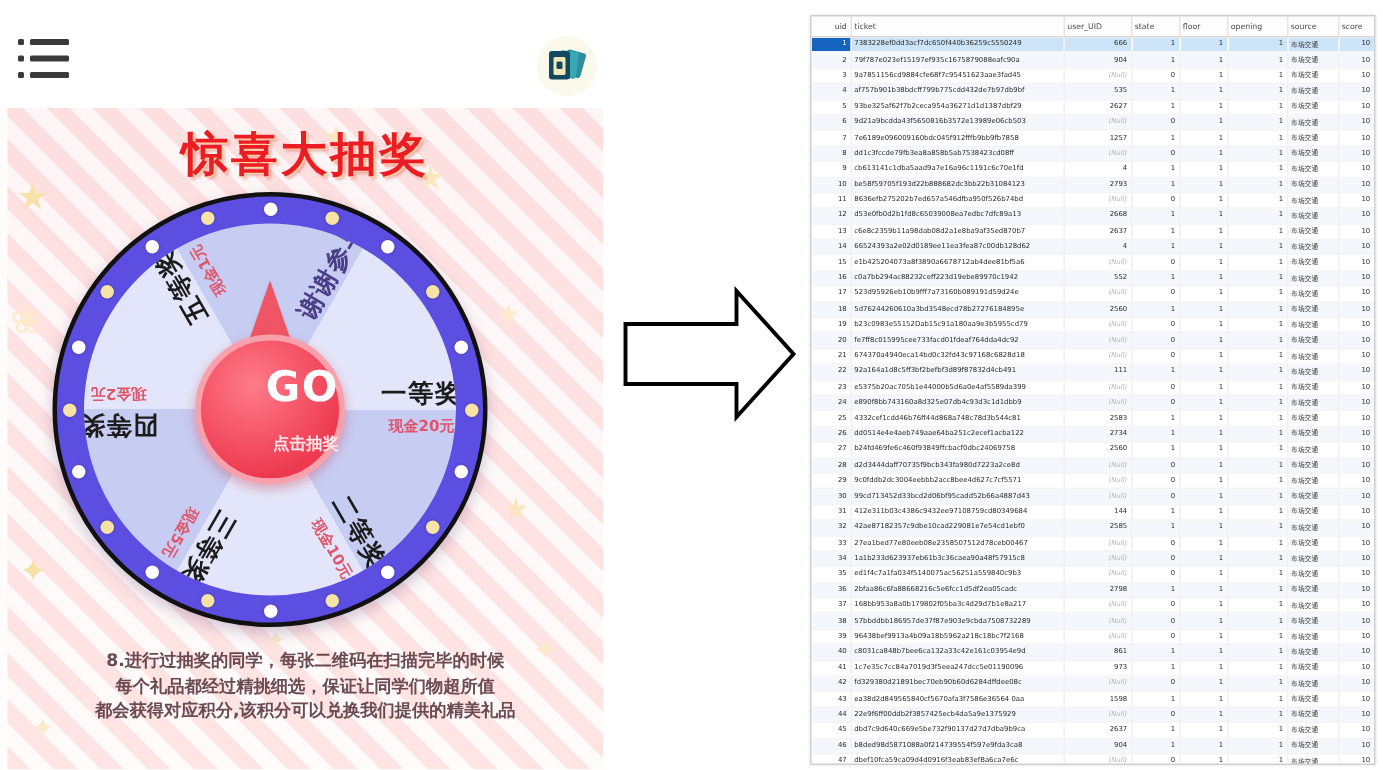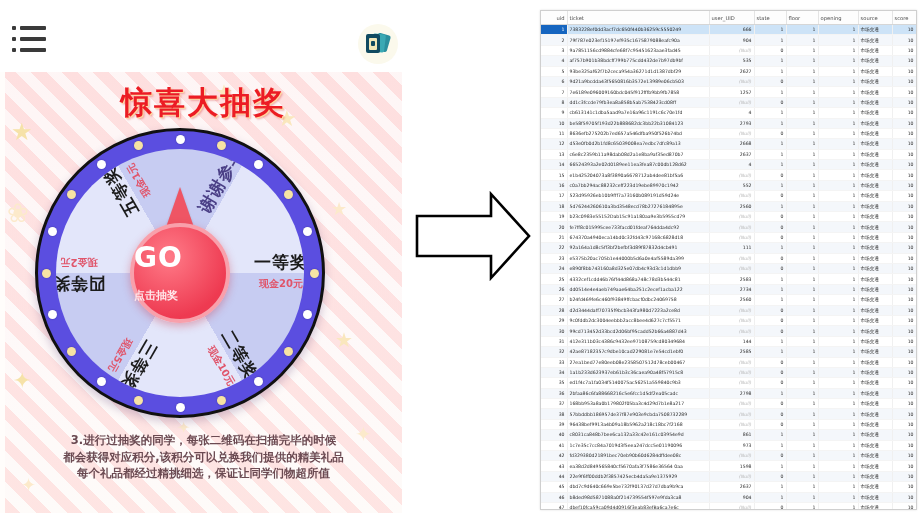--- a/index.html
+++ b/index.html
@@ -117,21 +117,21 @@
     border-right: 16px solid transparent;
     border-bottom: 46px solid #ef5564;
     filter: drop-shadow(0 1px 1px rgba(0,0,0,.18));
   }
   #go-btn {
     position: absolute; left: 50%; top: 50%;
     transform: translate(-50%, -50%);
     width: 92px; height: 92px; border-radius: 50%;
     background: radial-gradient(circle at 38% 32%, #ff7b88, #ee3a51 72%);
     border: 4px solid #f8a0ab;
-    display: flex; flex-direction: column; align-items: flex-start; justify-content: center;
+    display: flex; flex-direction: column; align-items: flex-end; justify-content: center;
     cursor: pointer; box-shadow: 0 3px 8px rgba(200,40,60,.35);
   }
   #go-btn .go-text {
     color: #fff; font-size: 28px; font-weight: bold; line-height: 1;
     letter-spacing: 1px; font-family: "DejaVu Sans", sans-serif;
   }
   #go-btn .go-sub {
     margin-top: 16px; color: #ffe6ea; font-size: 11px; font-weight: bold;
     font-family: "DejaVu Sans", sans-serif;
   }
@@ -301,23 +301,23 @@
             <div class="bulb warm" style="left: 99.0917px; top: 13.0584px;"></div>
           </div>
         <div id="pointer"></div>
         <div id="go-btn">
           <div class="go-text">GO</div>
           <div class="go-sub">点击抽奖</div>
         </div>
       </div>
 
       <div id="rules">
-        <div class="rline">3.进行过抽奖的同学，每张二维码在扫描完毕的时候</div>
+        <div class="rline">8.进行过抽奖的同学，每张二维码在扫描完毕的时候</div>
+        <div class="rline">每个礼品都经过精挑细选，保证让同学们物超所值</div>
         <div class="rline">都会获得对应积分,该积分可以兑换我们提供的精美礼品</div>
-        <div class="rline">每个礼品都经过精挑细选，保证让同学们物超所值</div>
       </div>
     </div>
   </div>
 
   <div id="arrow">
     <svg width="120" height="92" viewBox="0 0 120 92">
       <polygon points="4,26 78,26 78,4 116,46 78,88 78,66 4,66" fill="#ffffff" stroke="#000000" stroke-width="2.6" stroke-linejoin="miter"></polygon>
     </svg>
   </div>
 

